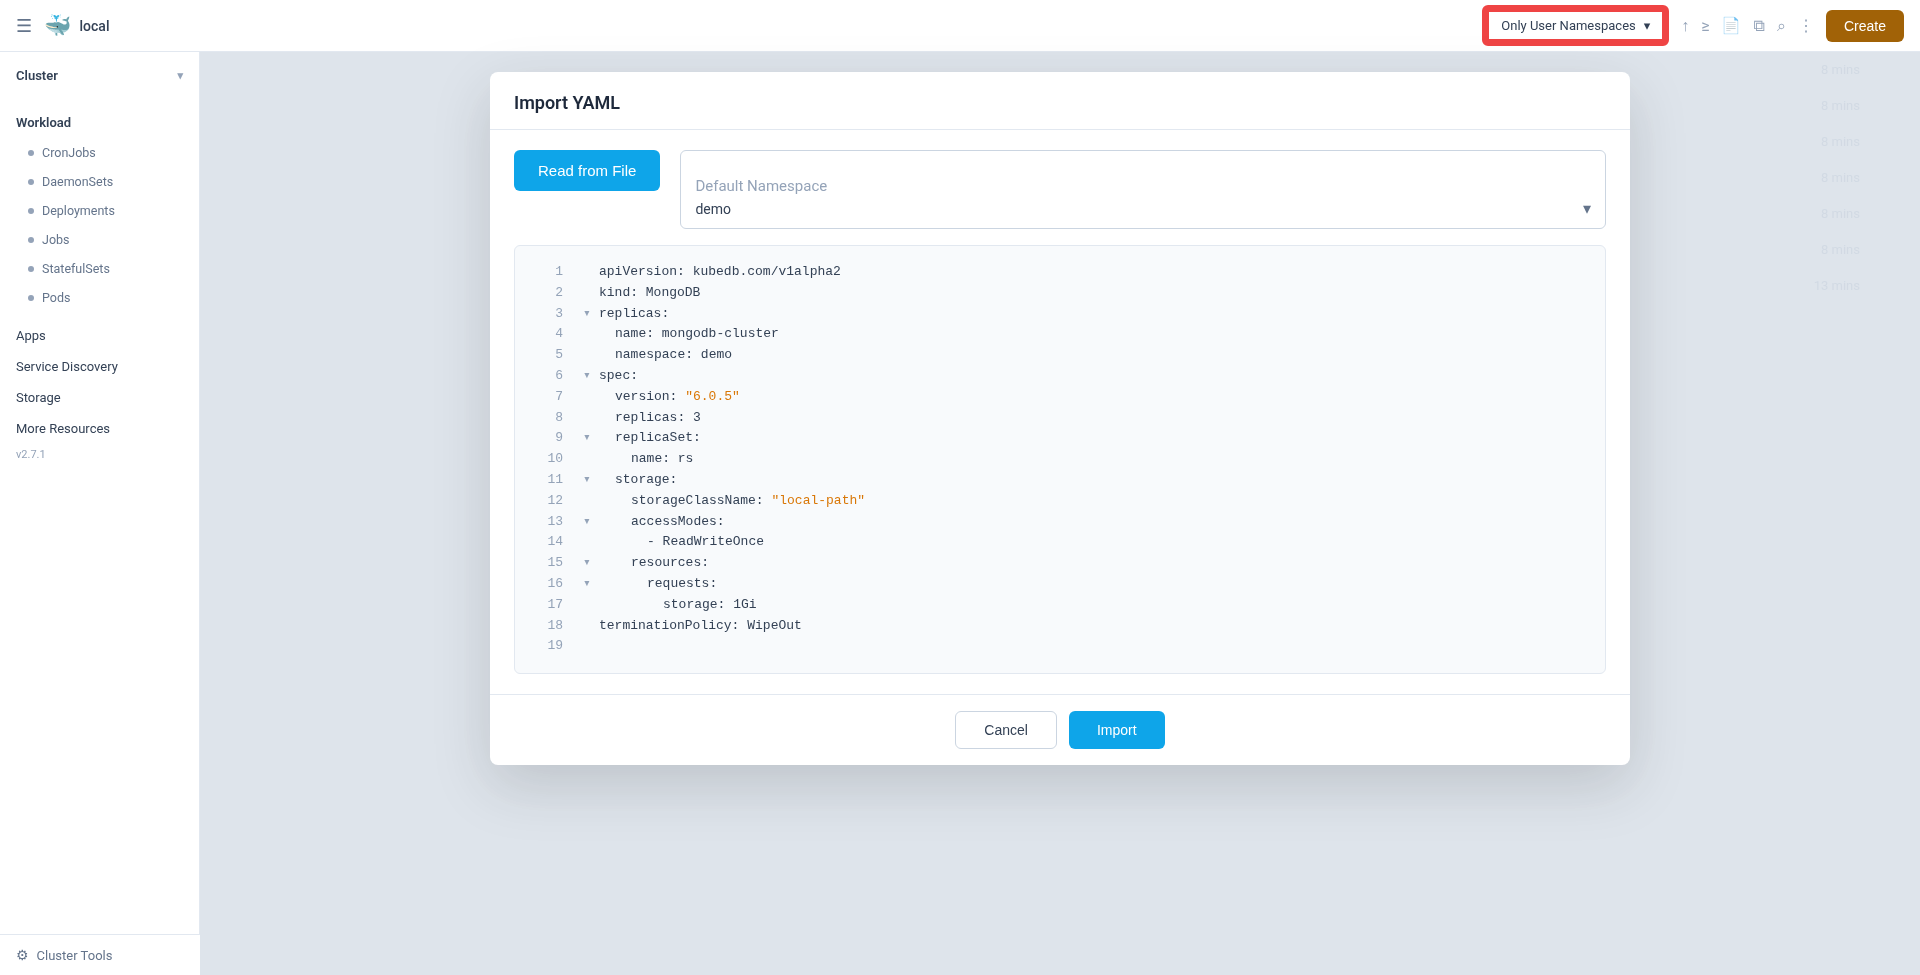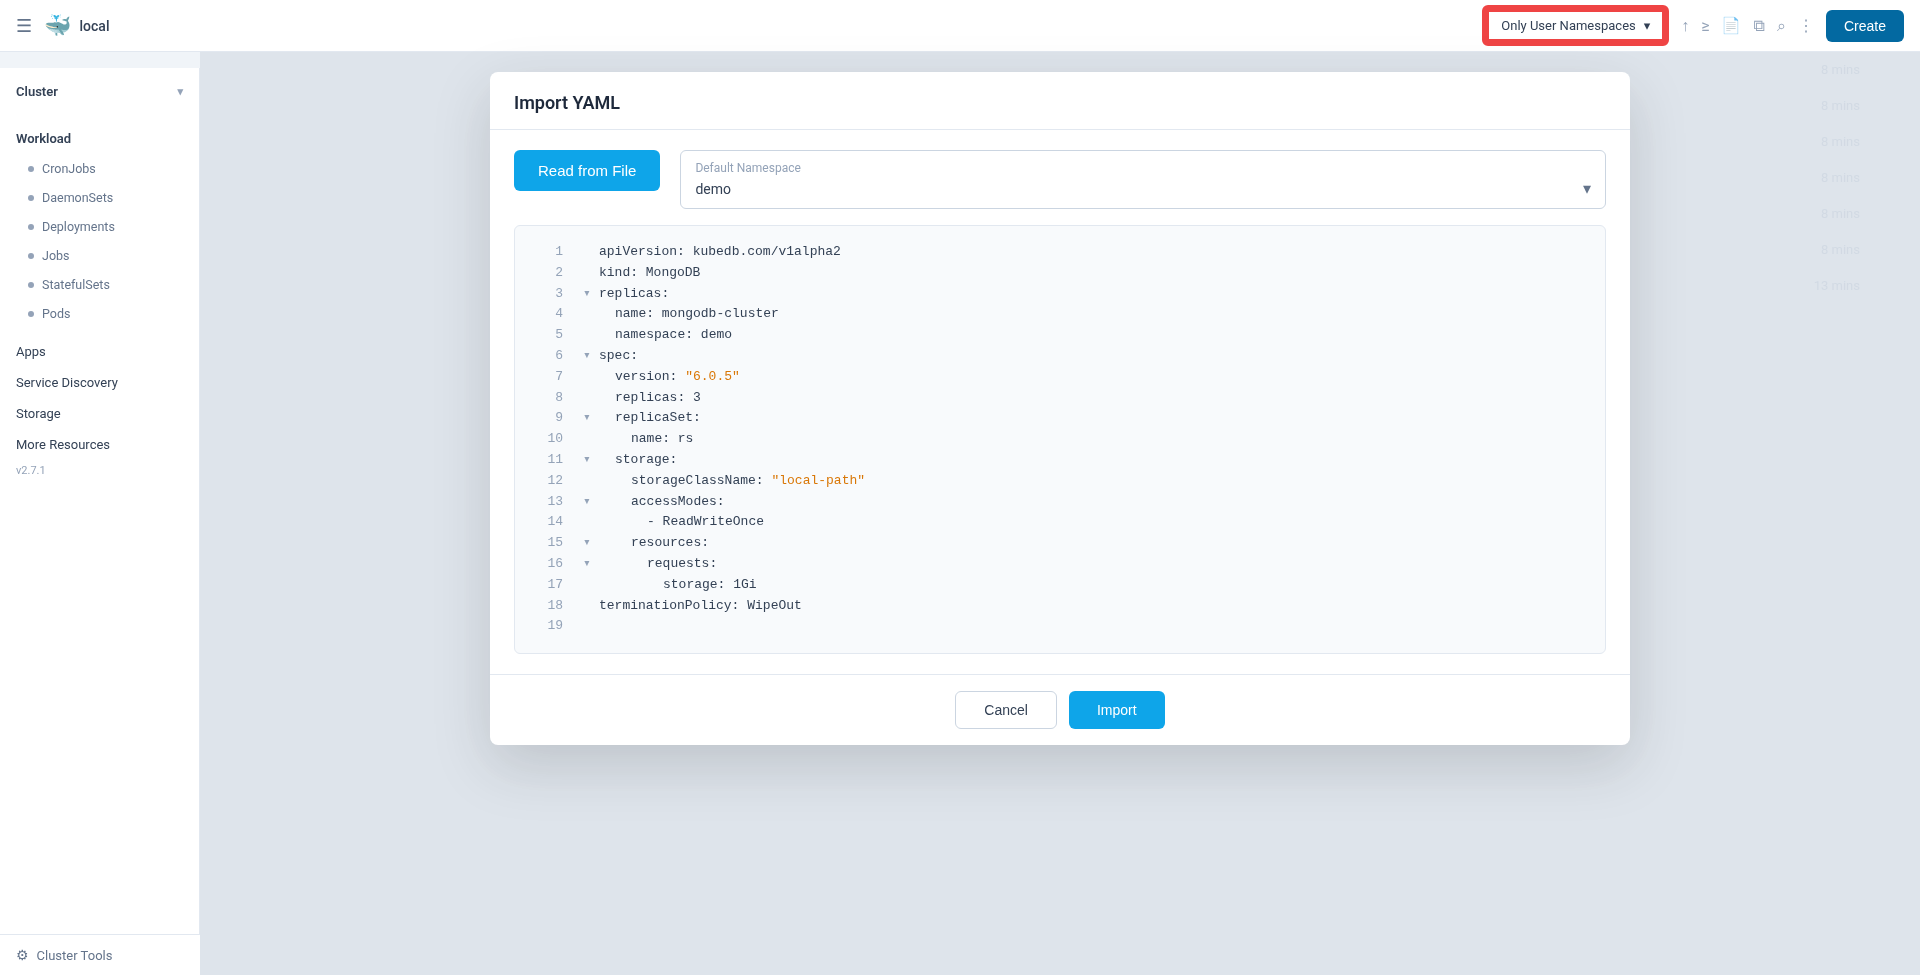--- a/index.html
+++ b/index.html
@@ -61,35 +61,35 @@
       display: flex;
       align-items: center;
       gap: 12px;
       color: #94a3b8;
     }
     .header-actions span {
       cursor: pointer;
       font-size: 16px;
     }
     .header-create-btn {
-      background: #0369a1;
+      background: #a16207;
       color: #fff;
       border: none;
       border-radius: 6px;
       padding: 8px 18px;
       font-size: 14px;
       font-weight: 500;
       cursor: pointer;
       text-align: right;
     }
 
     
     .sidebar {
       position: fixed;
-      top: 68px;
+      top: 52px;
       left: 0;
       width: 200px;
       bottom: 0;
       background: #fff;
       border-right: 1px solid #e2e8f0;
       overflow-y: auto;
       z-index: 50;
       padding-bottom: 24px;
     }
     .sidebar-section {
@@ -250,23 +250,24 @@
       font-weight: 500;
       cursor: pointer;
     }
     .namespace-selector {
       flex: 1;
       border: 1px solid #cbd5e1;
       border-radius: 6px;
       padding: 10px 14px;
     }
     .namespace-label {
-      font-size: 12px;
+      font-size: 15px;
       color: #94a3b8;
       margin-bottom: 4px;
+      margin-top: 16px;
     }
     .namespace-value-row {
       display: flex;
       align-items: center;
       justify-content: space-between;
     }
     .namespace-value {
       font-size: 14px;
       color: #334155;
     }

